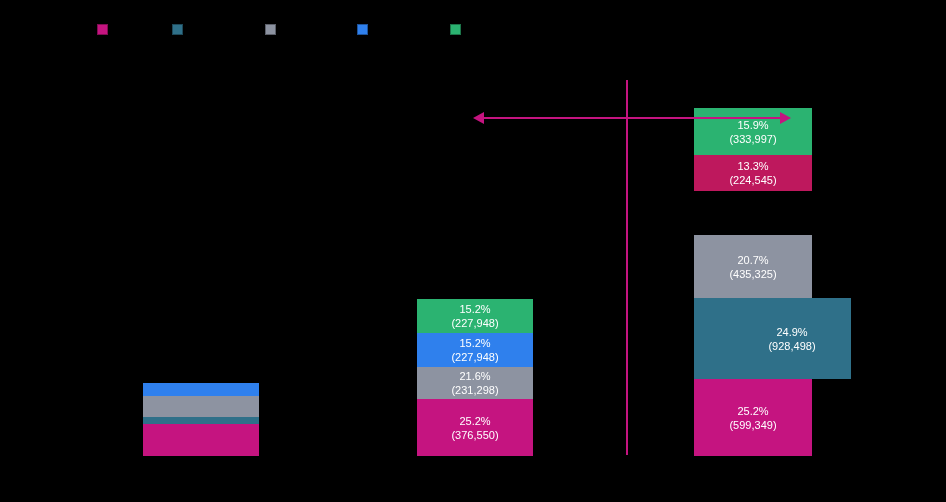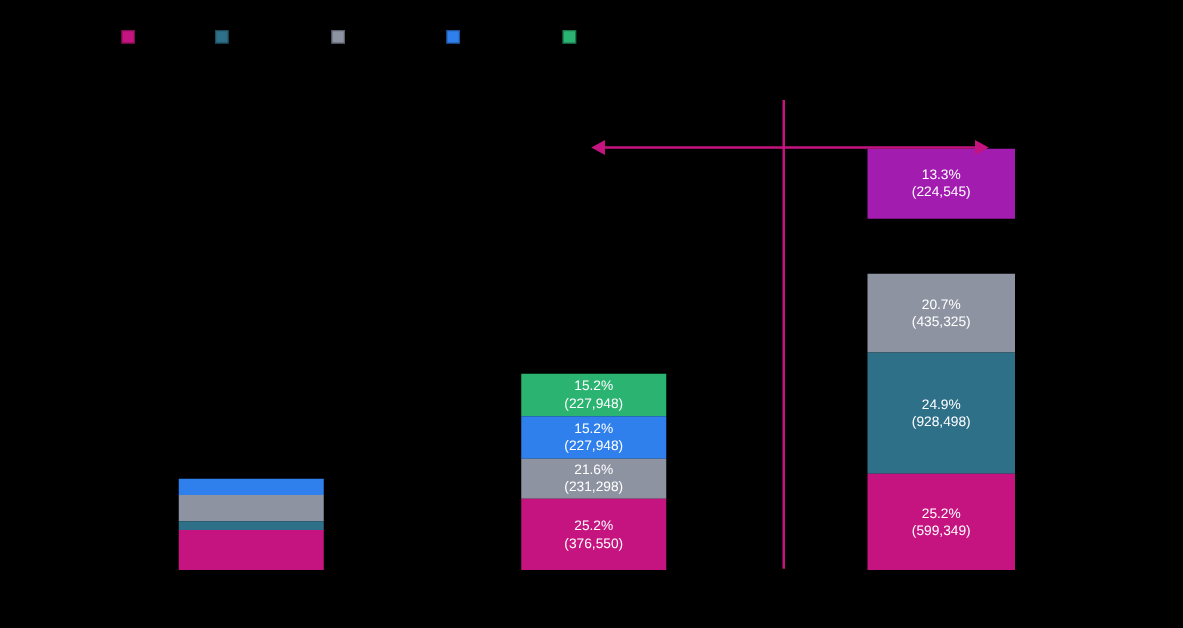--- a/index.html
+++ b/index.html
@@ -52,31 +52,35 @@
         <div class="seg" style="height: 34px; background: rgb(43, 179, 113);">
           <span>15.2%</span>
           <span>(227,948)</span>
         </div>
       </div>
       <div class="bar" style="left: 694px; width: 118px; bottom: 46px;">
         <div class="seg" style="height: 77px; background: rgb(197, 20, 128);">
           <span>25.2%</span>
           <span>(599,349)</span>
         </div>
-        <div class="seg" style="height: 97px; background: rgb(47, 112, 137);">
+        <div class="seg" style="height: 81px; background: rgb(47, 112, 137); padding-left: 39px;">
           <span>24.9%</span>
           <span>(928,498)</span>
         </div>
         <div class="seg" style="height: 63px; background: rgb(141, 147, 161); margin-top: 44px;">
           <span>20.7%</span>
           <span>(435,325)</span>
         </div>
-        <div class="seg" style="height: 56px; background: #a21caf;">
+        <div class="seg" style="height: 36px; background: #be185d;">
           <span>13.3%</span>
           <span>(224,545)</span>
+        </div>
+        <div class="seg" style="height: 47px; background: rgb(43, 179, 113);">
+          <span>15.9%</span>
+          <span>(333,997)</span>
         </div>
       </div>
     </div>
   <div id="annotations">
       <div class="hline" style="left: 481px; width: 302px; top: 117px; background: rgb(197, 20, 128);"></div>
       <div class="arrowhead" style="left: 473px; top: 112px; border-top: 6px solid transparent; border-bottom: 6px solid transparent; border-right: 11px solid rgb(197, 20, 128);"></div>
       <div class="arrowhead" style="left: 780px; top: 112px; border-top: 6px solid transparent; border-bottom: 6px solid transparent; border-left: 11px solid rgb(197, 20, 128);"></div>
       <div class="vline" style="left: 626px; top: 80px; height: 375px; background: rgb(197, 20, 128);"></div>
     </div>
 </div>

